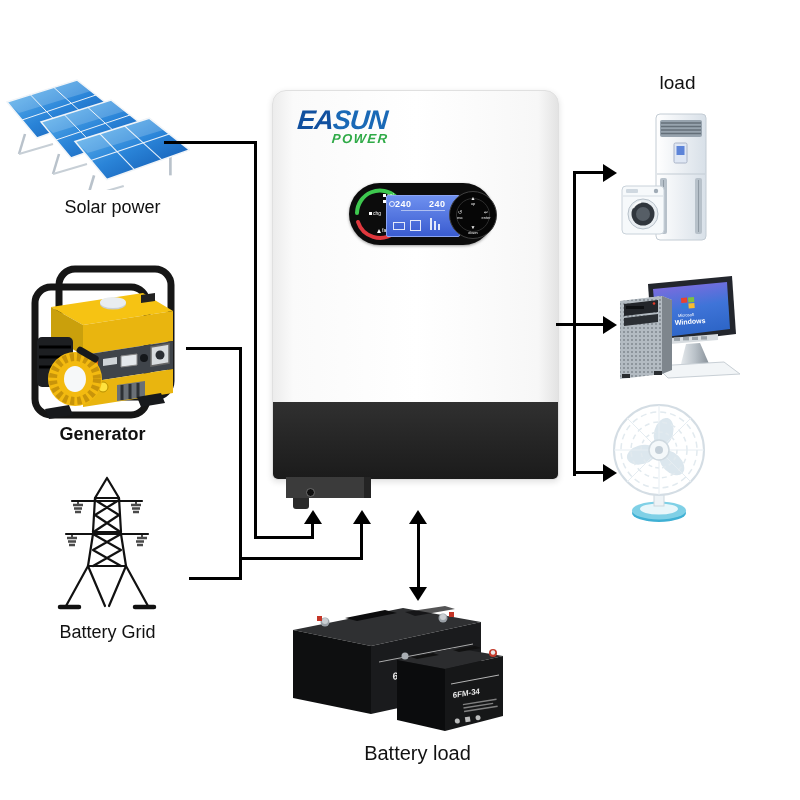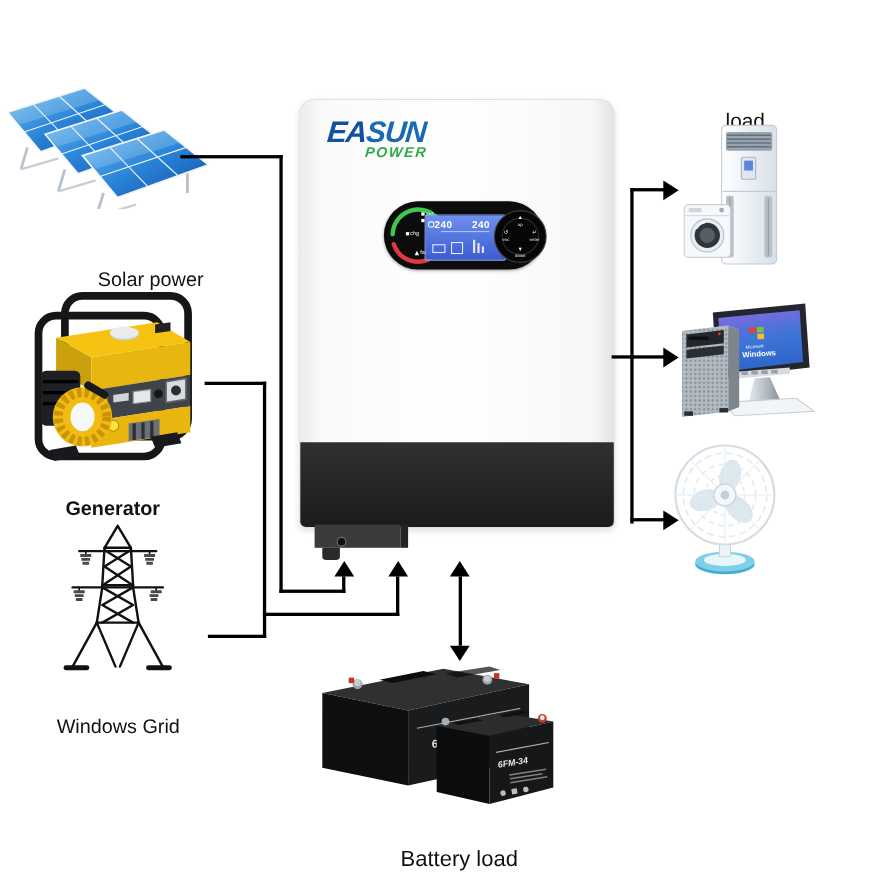--- a/index.html
+++ b/index.html
@@ -1,19 +1,19 @@
 <!DOCTYPE html>
 <html><head>
 <meta charset="utf-8">
 <style>
   html,body{margin:0;padding:0;background:#fff;}
   .canvas{position:relative;width:800px;height:800px;background:#fff;overflow:hidden;
           font-family:"Liberation Sans",sans-serif;color:#111;}
   .abs{position:absolute;}
-  .label{position:absolute;text-align:center;color:#111;font-size:18px;margin-top:28px;}
+  .label{position:absolute;text-align:center;color:#111;font-size:18px;}
   .wire{position:absolute;background:#000;}
   .arrow-up{position:absolute;width:0;height:0;border-left:9px solid transparent;
             border-right:9px solid transparent;border-bottom:14px solid #000;}
   .arrow-down{position:absolute;width:0;height:0;border-left:9px solid transparent;
               border-right:9px solid transparent;border-top:14px solid #000;}
   .arrow-right{position:absolute;width:0;height:0;border-top:9px solid transparent;
                border-bottom:9px solid transparent;border-left:14px solid #000;}
   
   .inverter{position:absolute;left:272px;top:90px;width:285px;height:388px;
     background:linear-gradient(90deg,#ececec 0,#fafafa 7%,#ffffff 50%,#f7f7f7 93%,#e3e3e3 100%);
@@ -71,21 +71,21 @@
         <line x1="23.3" y1="16.7" x2="56" y2="50.7" stroke="#eaf2fa" stroke-width="1"></line>
         <line x1="46.7" y1="9.3" x2="82" y2="41.3" stroke="#eaf2fa" stroke-width="1"></line>
         <line x1="15" y1="42" x2="89" y2="17" stroke="#eaf2fa" stroke-width="1"></line>
         <polygon points="0,24 70,2 84,13 12,35" fill="#ffffff" opacity="0.18"></polygon>
       </g>
     </defs>
     <use href="#spanel" x="2" y="8"></use>
     <use href="#spanel" x="36" y="28"></use>
     <use href="#spanel" transform="translate(70,46) scale(1.06)"></use>
   </svg>
-  <div class="label" style="left:40px;top:216px;width:145px;text-align:right;">Solar power</div>
+  <div class="label" style="left:40px;top:197px;width:145px;">Solar power</div>
 
   <svg class="abs" style="left:25px;top:263px" width="160" height="162" viewBox="0 0 160 162">
     <rect x="34" y="6" width="112" height="128" rx="16" fill="none" stroke="#161616" stroke-width="7"></rect>
     <rect x="10" y="24" width="112" height="128" rx="16" fill="none" stroke="#161616" stroke-width="7"></rect>
     <polygon points="26,44 118,30 148,48 58,62" fill="#f6c313"></polygon>
     <polygon points="26,44 58,62 58,92 26,74" fill="#caa00c"></polygon>
     <polygon points="58,62 148,48 148,78 58,92" fill="#e9b50f"></polygon>
     <ellipse cx="88" cy="41" rx="13" ry="5.5" fill="#c9ced3"></ellipse>
     <ellipse cx="88" cy="39.5" rx="13" ry="5.5" fill="#e9edf0"></ellipse>
     <polygon points="116,32 130,30 130,38 116,40" fill="#222"></polygon>
@@ -131,21 +131,21 @@
       <path d="M8,133 L27,133 M83,133 L102,133" stroke-width="4.5"></path>
       <path d="M26,27 L26,30 M84,27 L84,30 M20,60 L20,63 M90,60 L90,63" stroke-width="1.5"></path>
     </g>
     <g stroke="#4a4a4a" stroke-width="2.6" fill="none">
       <path d="M21,31 L31,31 M22,34.5 L30,34.5 M23,38 L29,38"></path>
       <path d="M79,31 L89,31 M80,34.5 L88,34.5 M81,38 L87,38"></path>
       <path d="M15,64 L25,64 M16,67.5 L24,67.5 M17,71 L23,71"></path>
       <path d="M85,64 L95,64 M84,67.5 L92,67.5 M85,71 L91,71"></path>
     </g>
   </svg>
-  <div class="label" style="left:40px;top:622px;width:135px;">Windows Grid</div>
+  <div class="label" style="left:40px;top:622px;width:135px;">Battery Grid</div>
 
   <div class="inverter">
     <div class="logo">
       <div class="l1"><span class="ea">EA</span><span class="sun">SUN</span></div>
       <div class="l2">POWER</div>
     </div>
 
     <div class="display">
       <svg class="abs" style="left:0;top:0" width="145" height="62" viewBox="0 0 145 62">
         <path d="M8,30 A23,23 0 0 1 47,14" fill="none" stroke="#3ec84f" stroke-width="4" stroke-linecap="round"></path>

